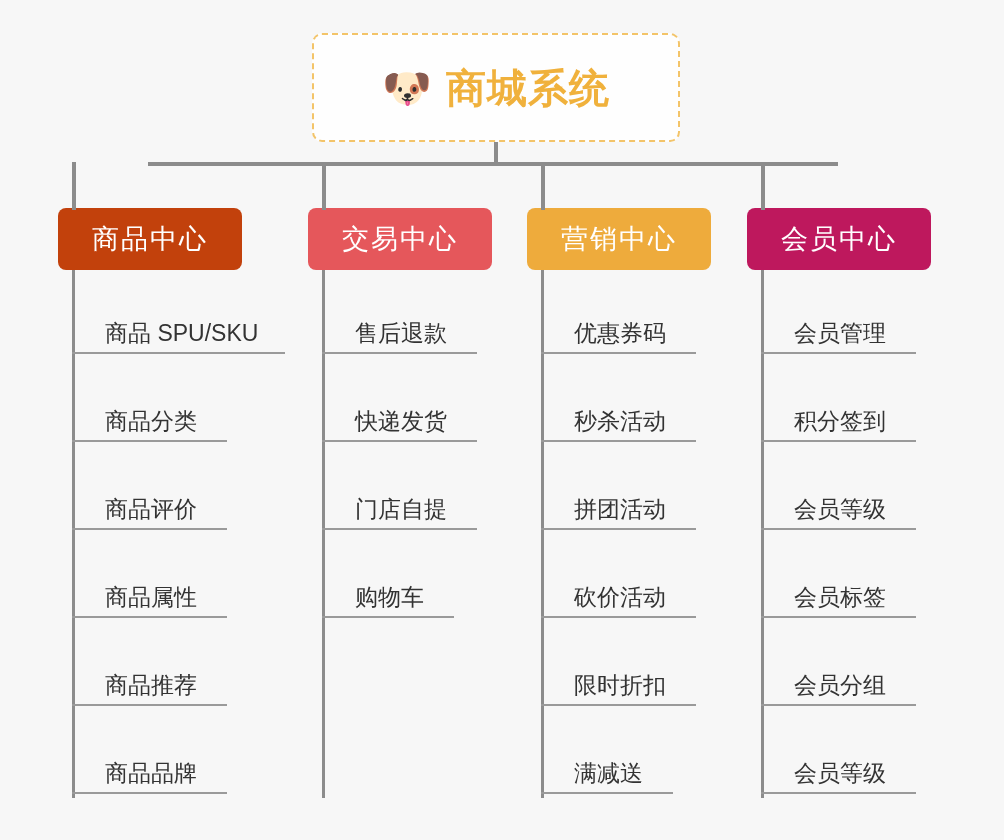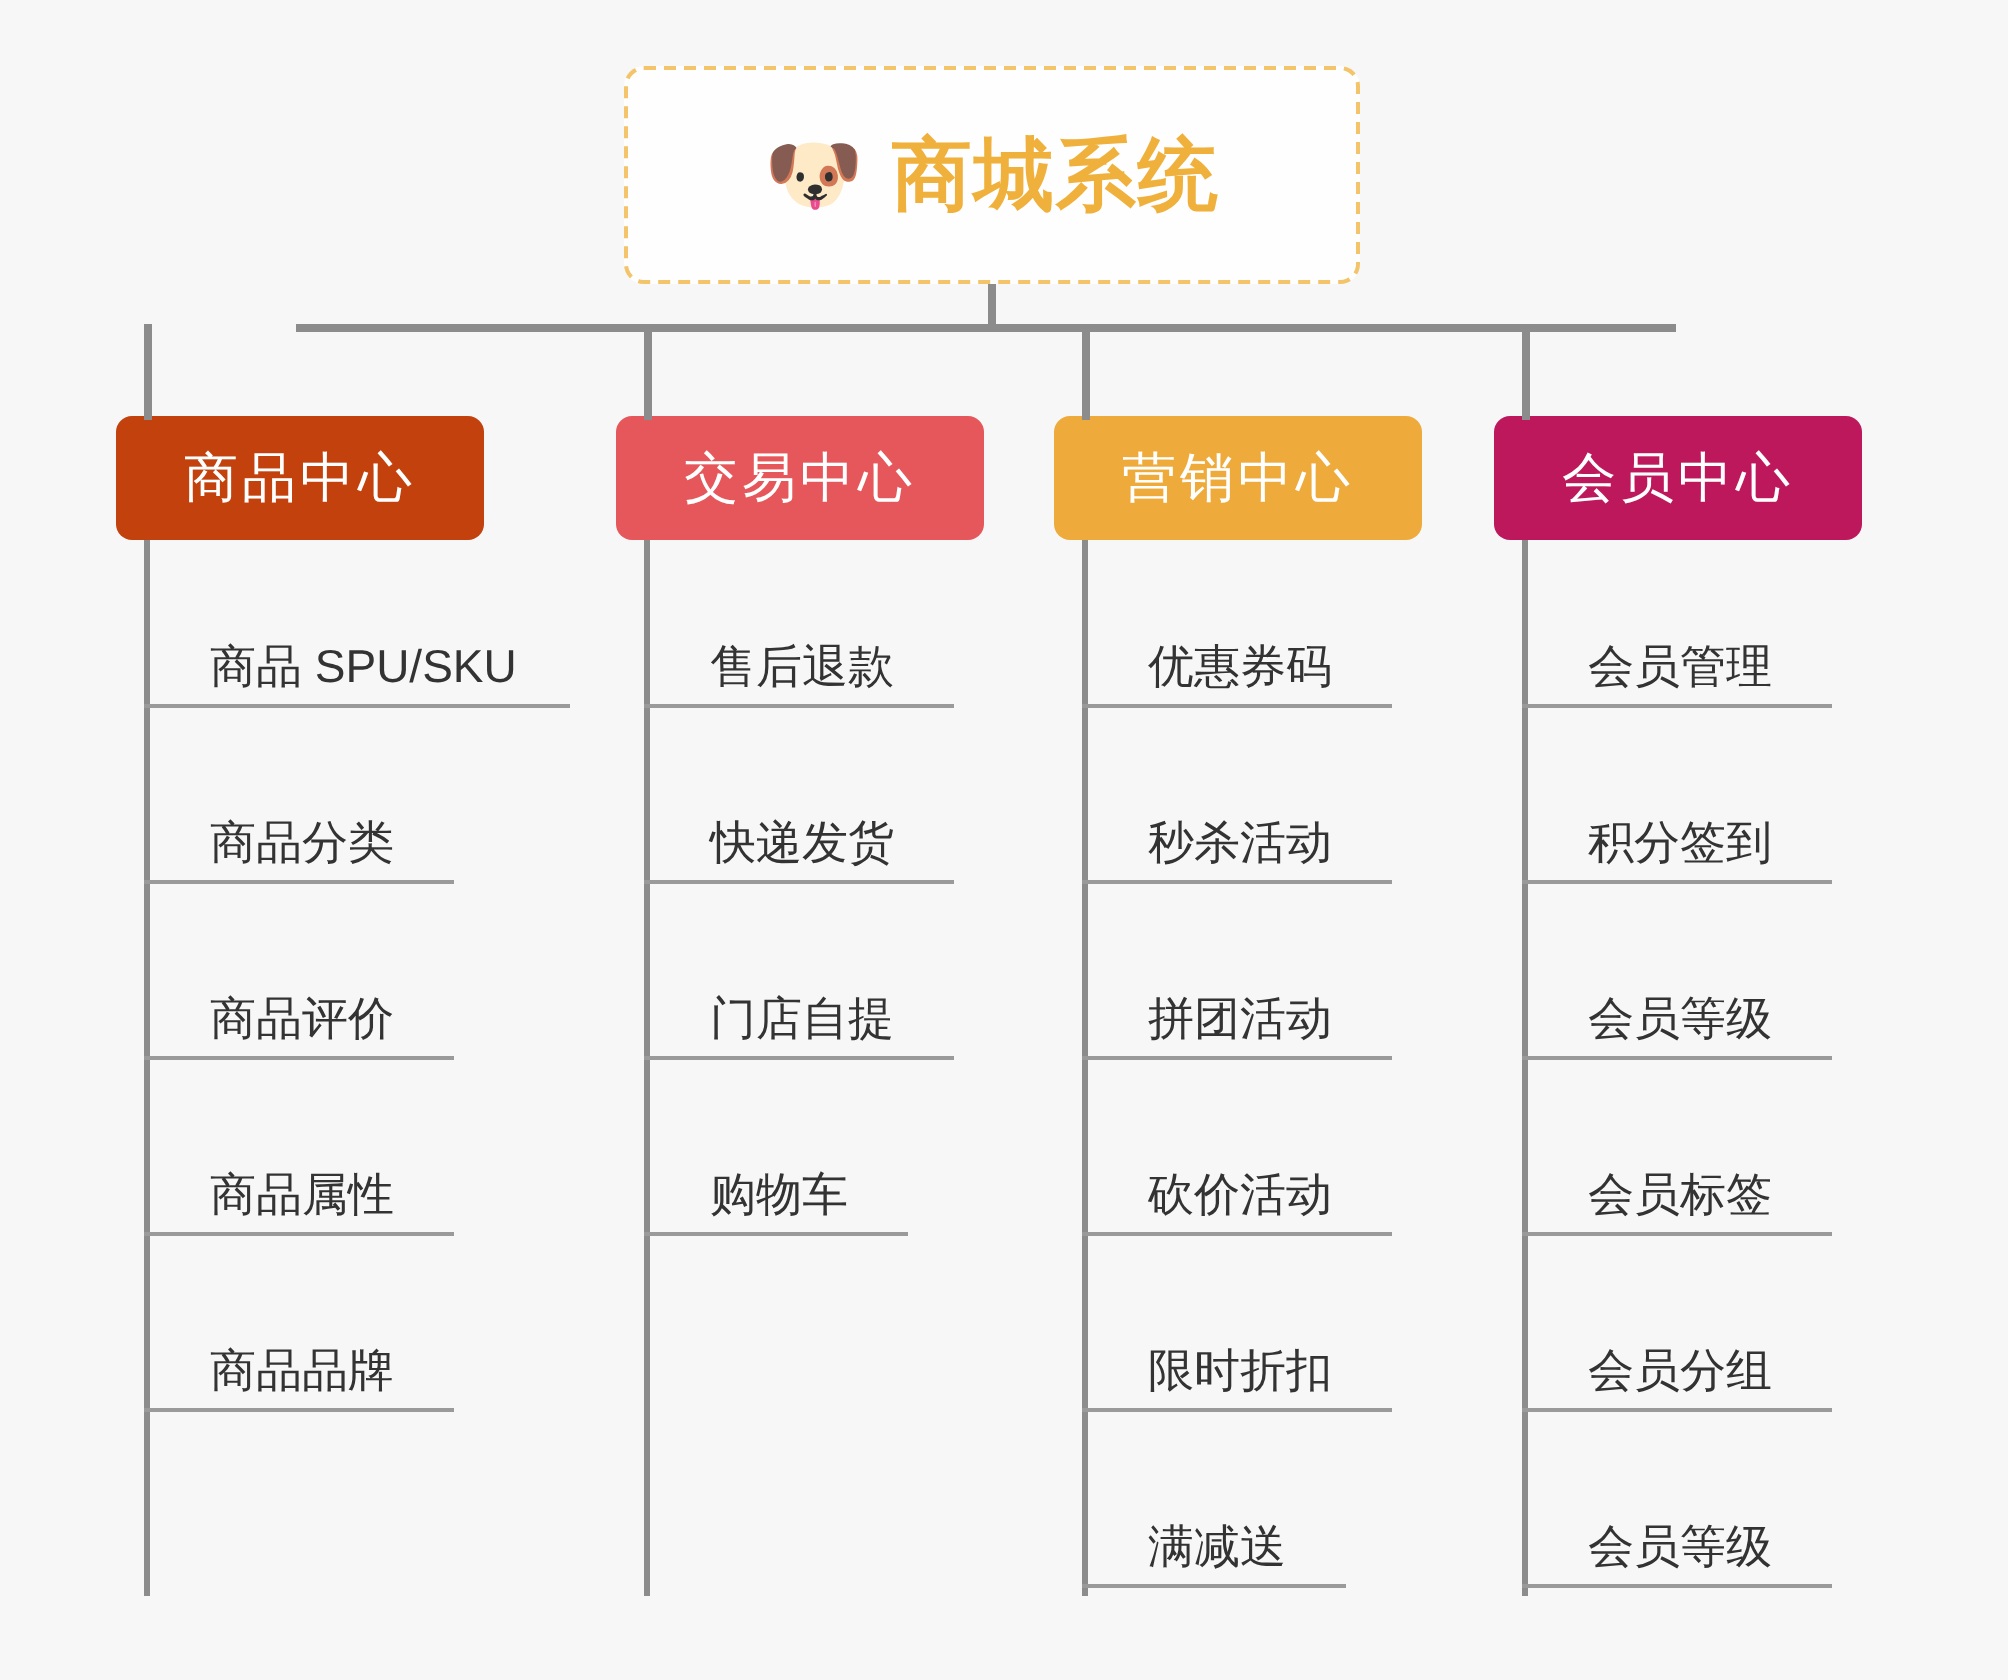--- a/index.html
+++ b/index.html
@@ -166,20 +166,24 @@
           </div>
           <div class="item">
             <span class="item-label">商品评价</span>
             <div class="item-rule" style="width: 155px;"></div>
           </div>
           <div class="item">
             <span class="item-label">商品属性</span>
             <div class="item-rule" style="width: 155px;"></div>
           </div>
           <div class="item">
+            <span class="item-label">商品推荐</span>
+            <div class="item-rule" style="width: 155px;"></div>
+          </div>
+          <div class="item">
             <span class="item-label">商品品牌</span>
             <div class="item-rule" style="width: 155px;"></div>
           </div>
         </div>
       </div>
       <div class="column" style="left: 308px; top: 208px;">
         <div class="col-head" style="background: rgb(229, 87, 91);">
           <span class="col-head-label">交易中心</span>
         </div>
         <div class="col-spine" style="background: rgb(140, 140, 140); height: 528px;"></div>

